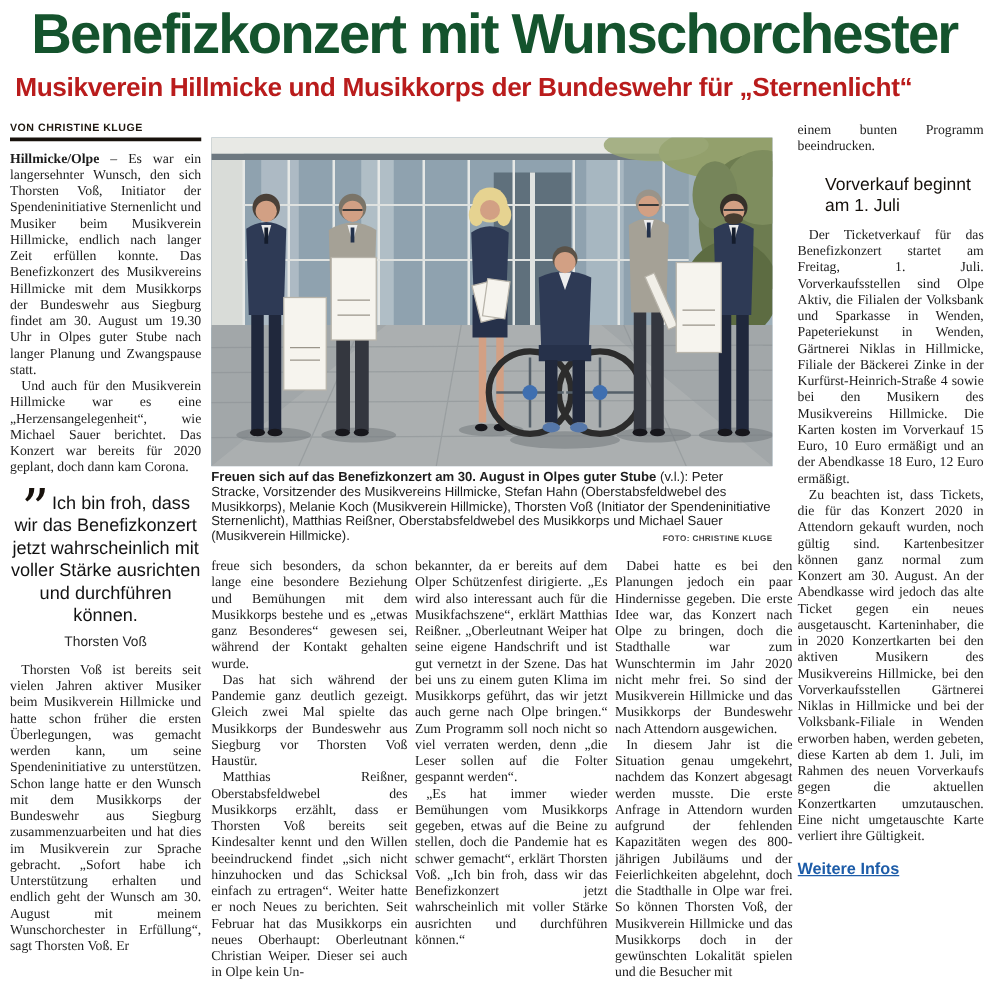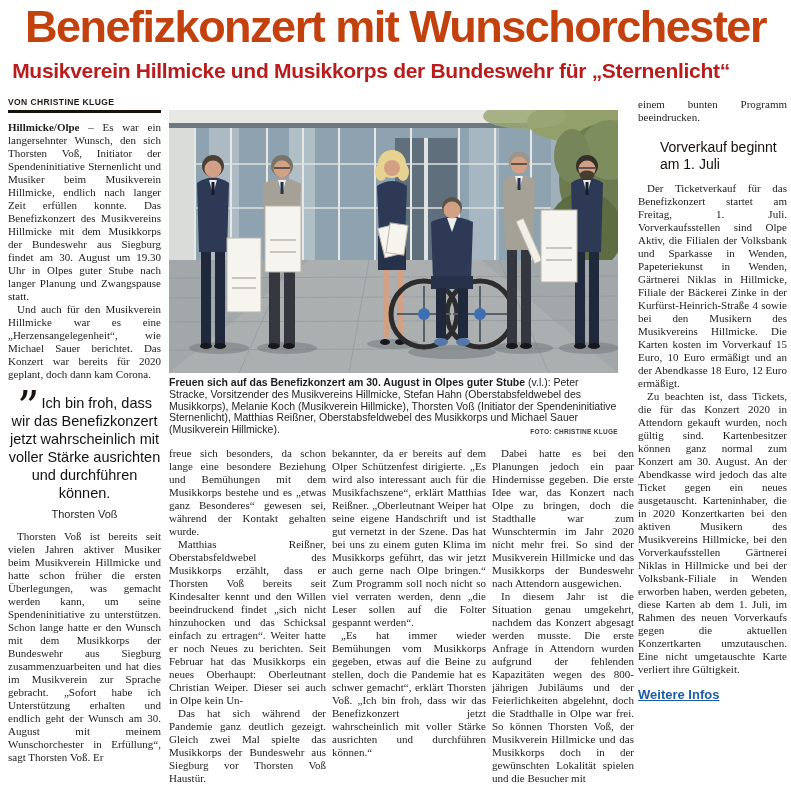--- a/index.html
+++ b/index.html
@@ -2,21 +2,21 @@
 <html lang="de"><head>
 <meta charset="utf-8">
 <style>
   html,body{margin:0;padding:0;}
   body{width:791px;height:801px;overflow:hidden;background:#ffffff;position:relative;
        font-family:"Liberation Serif",serif;color:#1c1c1c;}
   .page{position:absolute;inset:0;}
 
   .headline{position:absolute;top:2px;left:0;width:791px;margin:0;text-align:center;
     font-family:"Liberation Sans",sans-serif;font-weight:bold;font-size:45px;line-height:50px;
-    letter-spacing:-1.5px;color:#c2410c;}
+    letter-spacing:-1.5px;color:#14532d;}
   .subheadline{position:absolute;top:59px;left:0;width:742px;margin:0;text-align:center;
     font-family:"Liberation Sans",sans-serif;font-weight:bold;font-size:21px;line-height:24px;
     letter-spacing:-0.3px;color:#b91c1c;}
 
   .byline-wrap{position:absolute;left:8px;top:97px;width:153px;}
   .byline-text{font-family:"Liberation Sans",sans-serif;font-weight:bold;font-size:8.5px;
     letter-spacing:.4px;color:#211a12;}
   .byline-rule{height:3px;background:#18120c;margin-top:3px;}
 
   .photo{position:absolute;left:169px;top:110px;width:449px;height:263px;background:#9fb0ba;overflow:hidden;}
@@ -236,22 +236,22 @@
     <p class="ind">Und auch für den Musikverein Hillmicke war es eine „Herzensangelegenheit“, wie Michael Sauer berichtet. Das Konzert war bereits für 2020 geplant, doch dann kam Corona.</p>
     <div class="pullquote">
       <div class="pq-text"><span class="pq-marks">”</span><span>Ich bin froh, dass wir das Benefizkonzert jetzt wahrscheinlich mit voller Stärke ausrichten und durchführen können.</span></div>
       <div class="pq-attr">Thorsten Voß</div>
     </div>
     <p class="ind">Thorsten Voß ist bereits seit vielen Jahren aktiver Musiker beim Musikverein Hillmicke und hatte schon früher die ersten Überlegungen, was gemacht werden kann, um seine Spendeninitiative zu unterstützen. Schon lange hatte er den Wunsch mit dem Musikkorps der Bundeswehr aus Siegburg zusammenzuarbeiten und hat dies im Musikverein zur Sprache gebracht. „Sofort habe ich Unterstützung erhalten und endlich geht der Wunsch am 30. August mit meinem Wunschorchester in Erfüllung“, sagt Thorsten Voß. Er</p>
   </div>
 
   <div class="col col2">
     <p>freue sich besonders, da schon lange eine besondere Beziehung und Bemühungen mit dem Musikkorps bestehe und es „etwas ganz Besonderes“ gewesen sei, während der Kontakt gehalten wurde.</p>
+    <p class="ind">Das hat sich während der Pandemie ganz deutlich gezeigt. Gleich zwei Mal spielte das Musikkorps der Bundeswehr aus Siegburg vor Thorsten Voß Haustür.</p>
     <p class="ind">Matthias Reißner, Oberstabsfeldwebel des Musikkorps erzählt, dass er Thorsten Voß bereits seit Kindesalter kennt und den Willen beeindruckend findet „sich nicht hinzuhocken und das Schicksal einfach zu ertragen“. Weiter hatte er noch Neues zu berichten. Seit Februar hat das Musikkorps ein neues Oberhaupt: Oberleutnant Christian Weiper. Dieser sei auch in Olpe kein Un-</p>
-    <p class="ind">Das hat sich während der Pandemie ganz deutlich gezeigt. Gleich zwei Mal spielte das Musikkorps der Bundeswehr aus Siegburg vor Thorsten Voß Haustür.</p>
   </div>
 
   <div class="col col3">
     <p>bekannter, da er bereits auf dem Olper Schützenfest dirigierte. „Es wird also interessant auch für die Musikfachszene“, erklärt Matthias Reißner. „Oberleutnant Weiper hat seine eigene Handschrift und ist gut vernetzt in der Szene. Das hat bei uns zu einem guten Klima im Musikkorps geführt, das wir jetzt auch gerne nach Olpe bringen.“ Zum Programm soll noch nicht so viel verraten werden, denn „die Leser sollen auf die Folter gespannt werden“.</p>
     <p class="ind">„Es hat immer wieder Bemühungen vom Musikkorps gegeben, etwas auf die Beine zu stellen, doch die Pandemie hat es schwer gemacht“, erklärt Thorsten Voß. „Ich bin froh, dass wir das Benefizkonzert jetzt wahrscheinlich mit voller Stärke ausrichten und durchführen können.“</p>
   </div>
 
   <div class="col col4">
     <p class="ind">Dabei hatte es bei den Planungen jedoch ein paar Hindernisse gegeben. Die erste Idee war, das Konzert nach Olpe zu bringen, doch die Stadthalle war zum Wunschtermin im Jahr 2020 nicht mehr frei. So sind der Musikverein Hillmicke und das Musikkorps der Bundeswehr nach Attendorn ausgewichen.</p>
     <p class="ind">In diesem Jahr ist die Situation genau umgekehrt, nachdem das Konzert abgesagt werden musste. Die erste Anfrage in Attendorn wurden aufgrund der fehlenden Kapazitäten wegen des 800-jährigen Jubiläums und der Feierlichkeiten abgelehnt, doch die Stadthalle in Olpe war frei. So können Thorsten Voß, der Musikverein Hillmicke und das Musikkorps doch in der gewünschten Lokalität spielen und die Besucher mit</p>

